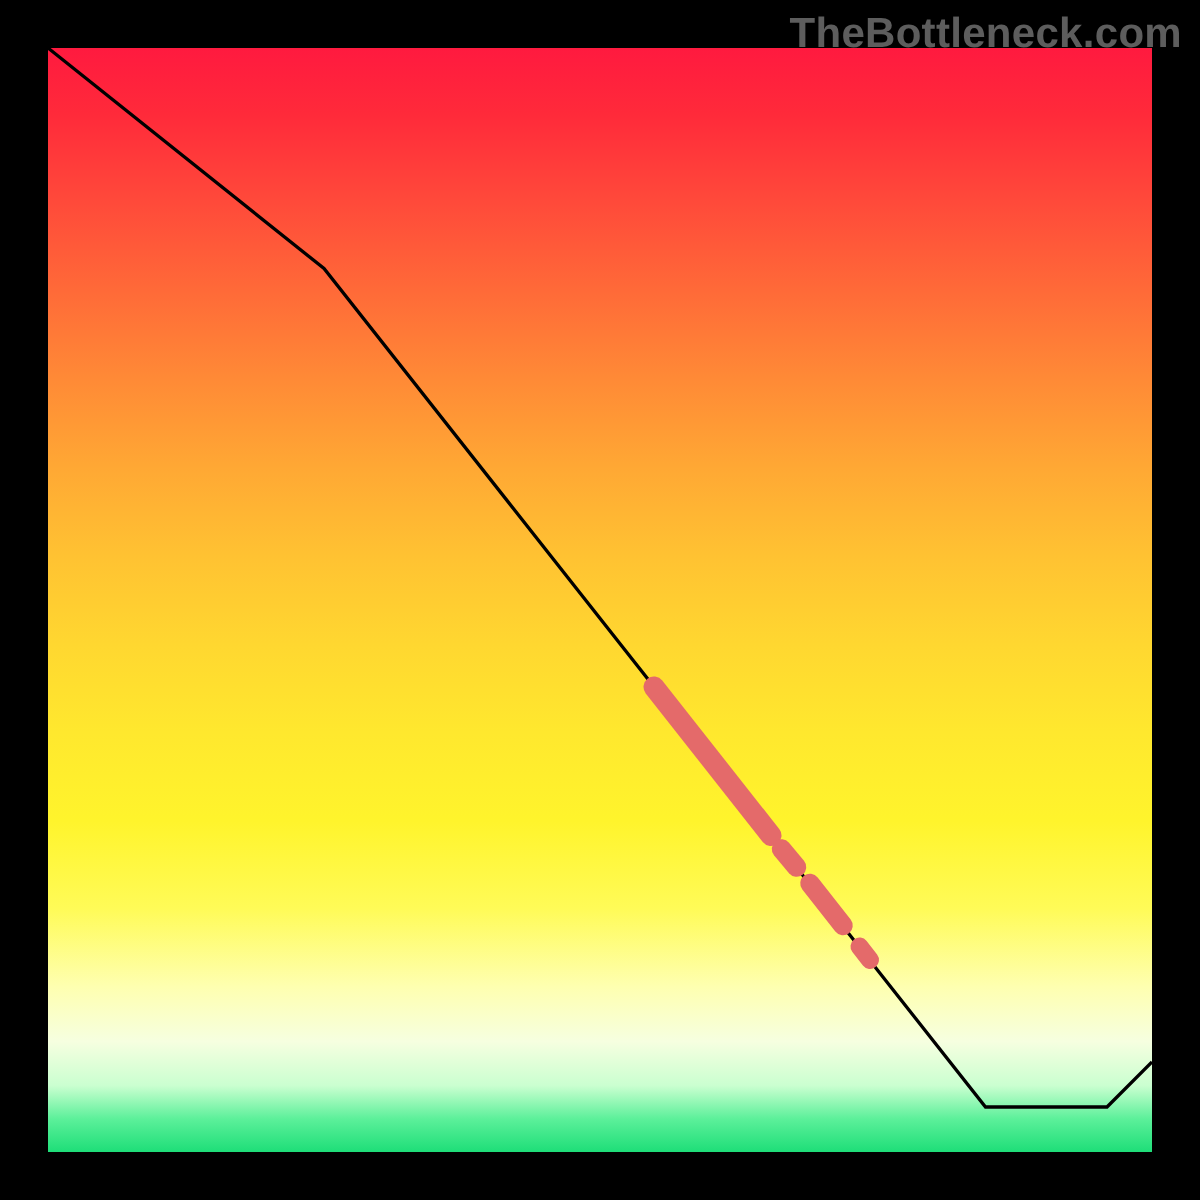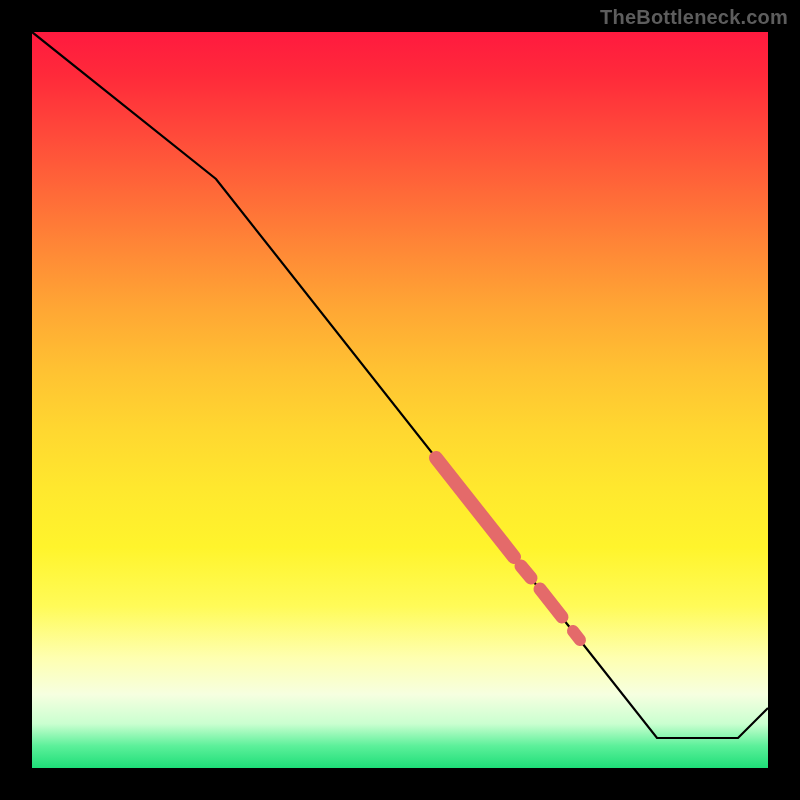--- a/index.html
+++ b/index.html
@@ -46,21 +46,21 @@
       #caffd0 94%,
       #5cf09a 97%,
       #1ede78 100%
     );
   }
   .watermark {
     position: absolute;
     top: 6px;
     right: 12px;
     color: #5d5d5d;
-    font-size: 20px;
+    font-size: 28px;
     font-weight: 600;
     letter-spacing: 0.2px;
     user-select: none;
     text-align: center;
   }
   svg.curve {
     position: absolute;
     inset: 0;
   }
   .curve-path {

